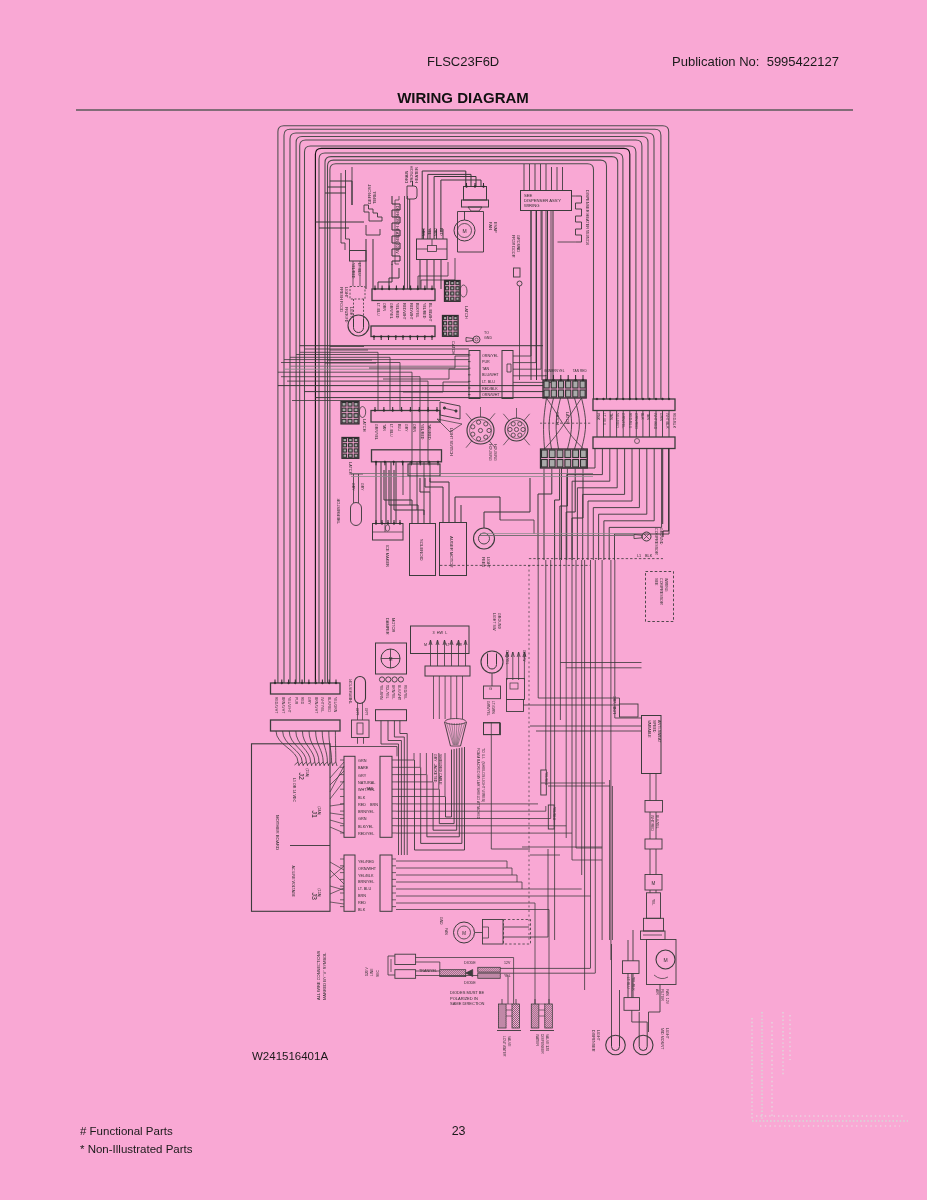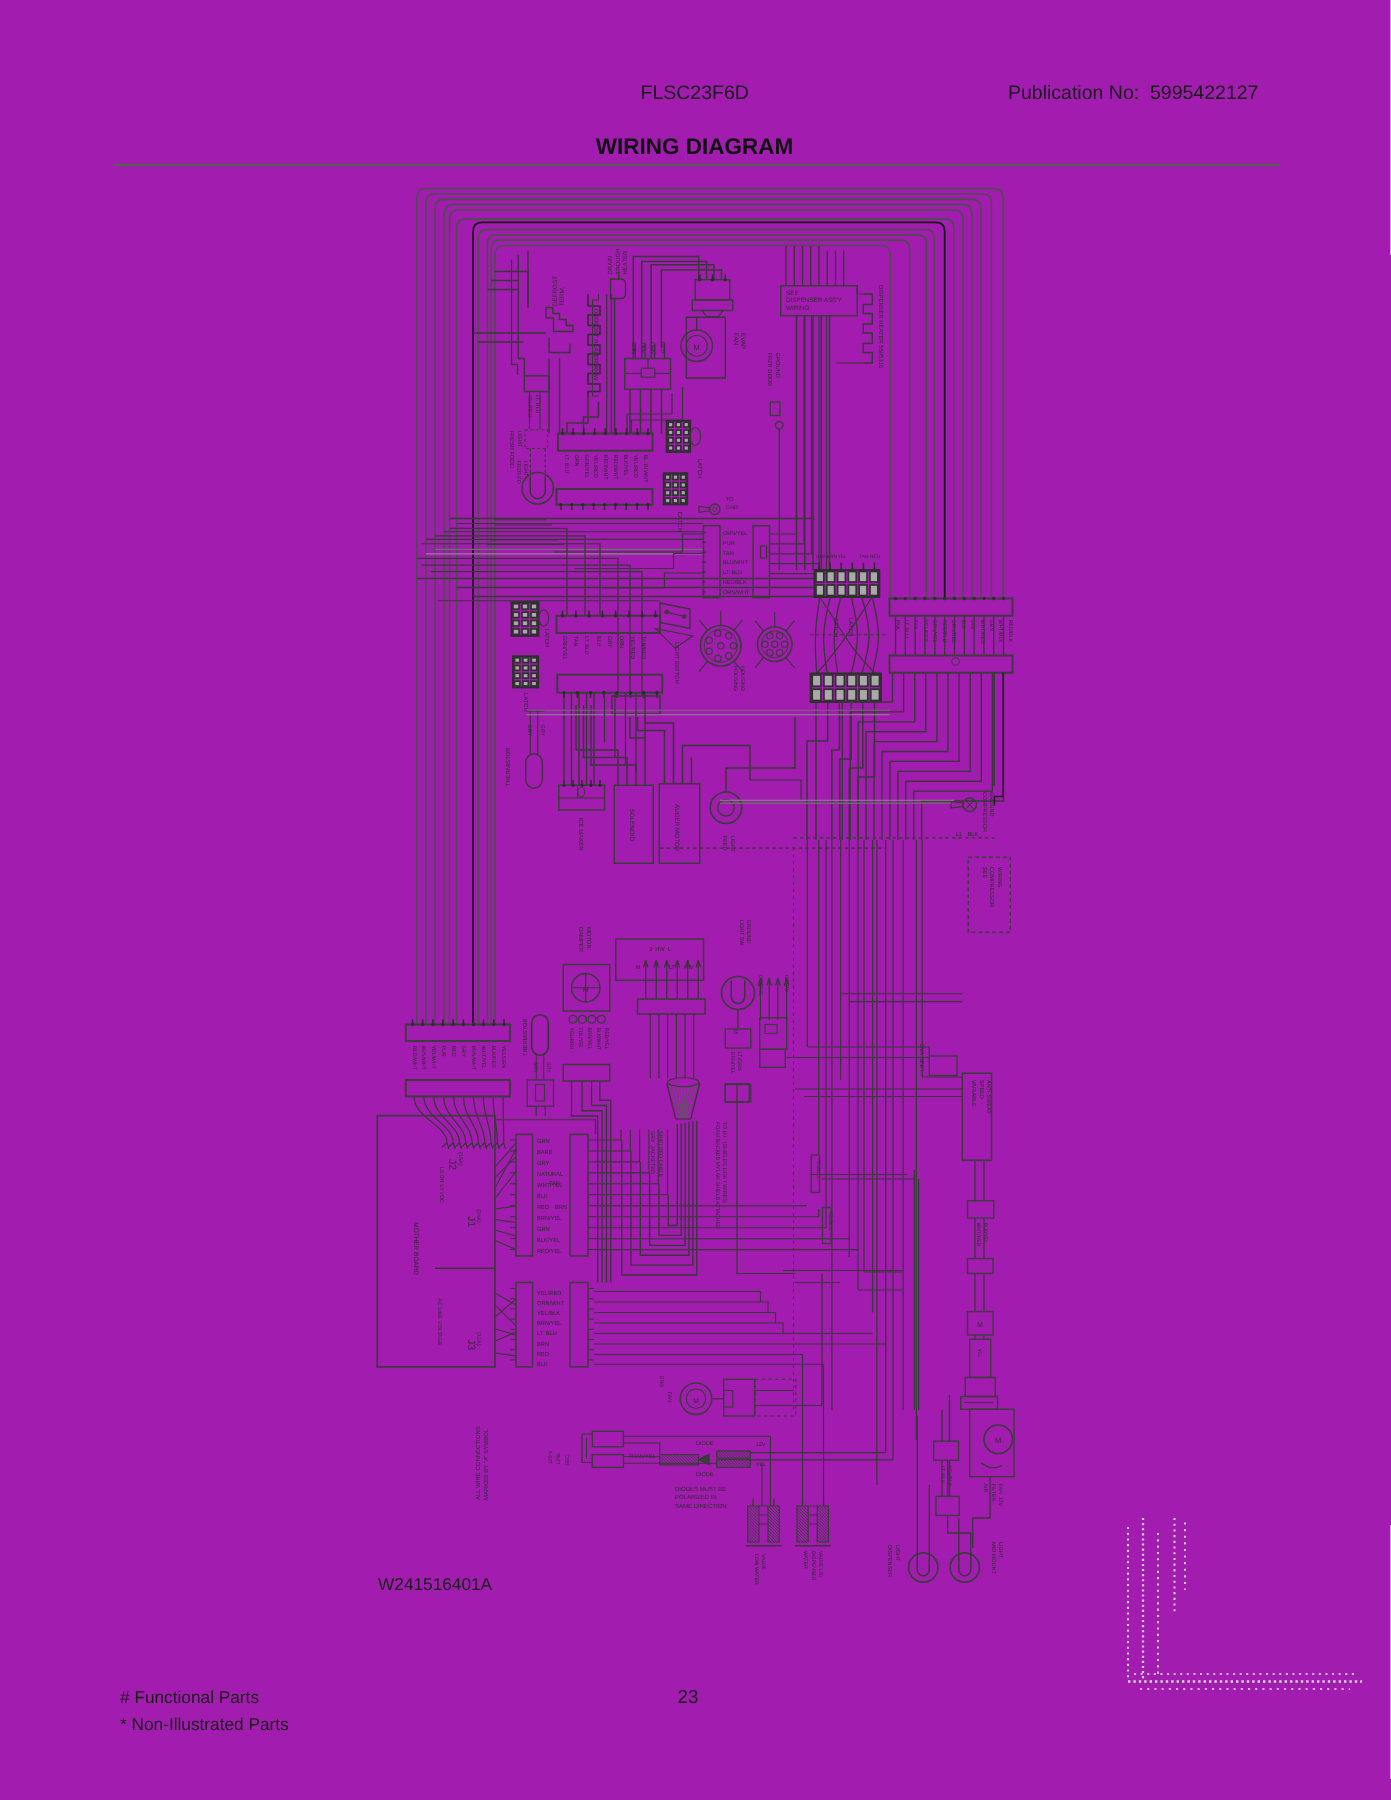--- a/index.html
+++ b/index.html
@@ -1,16 +1,16 @@
 <!DOCTYPE html>
 <html><head>
 <meta charset="utf-8">
 <style>
   html,body { margin:0; padding:0; background:#ffffff; }
-  .page { position:relative; width:927px; height:1200px; background:#a21caf; overflow:hidden; }
+  .page { position:relative; width:927px; height:1200px; background:#f9a8d4; overflow:hidden; }
   svg { position:absolute; left:0; top:0; }
   text { white-space:pre; }
 </style>
 </head>
 <body>
 <div class="page">
 <svg width="927" height="1200" viewBox="0 0 927 1200">
 
 <text x="427.0" y="66.0" font-family="Liberation Sans, sans-serif" font-size="13px" fill="#1a1a1a" text-anchor="start">FLSC23F6D</text>
 

